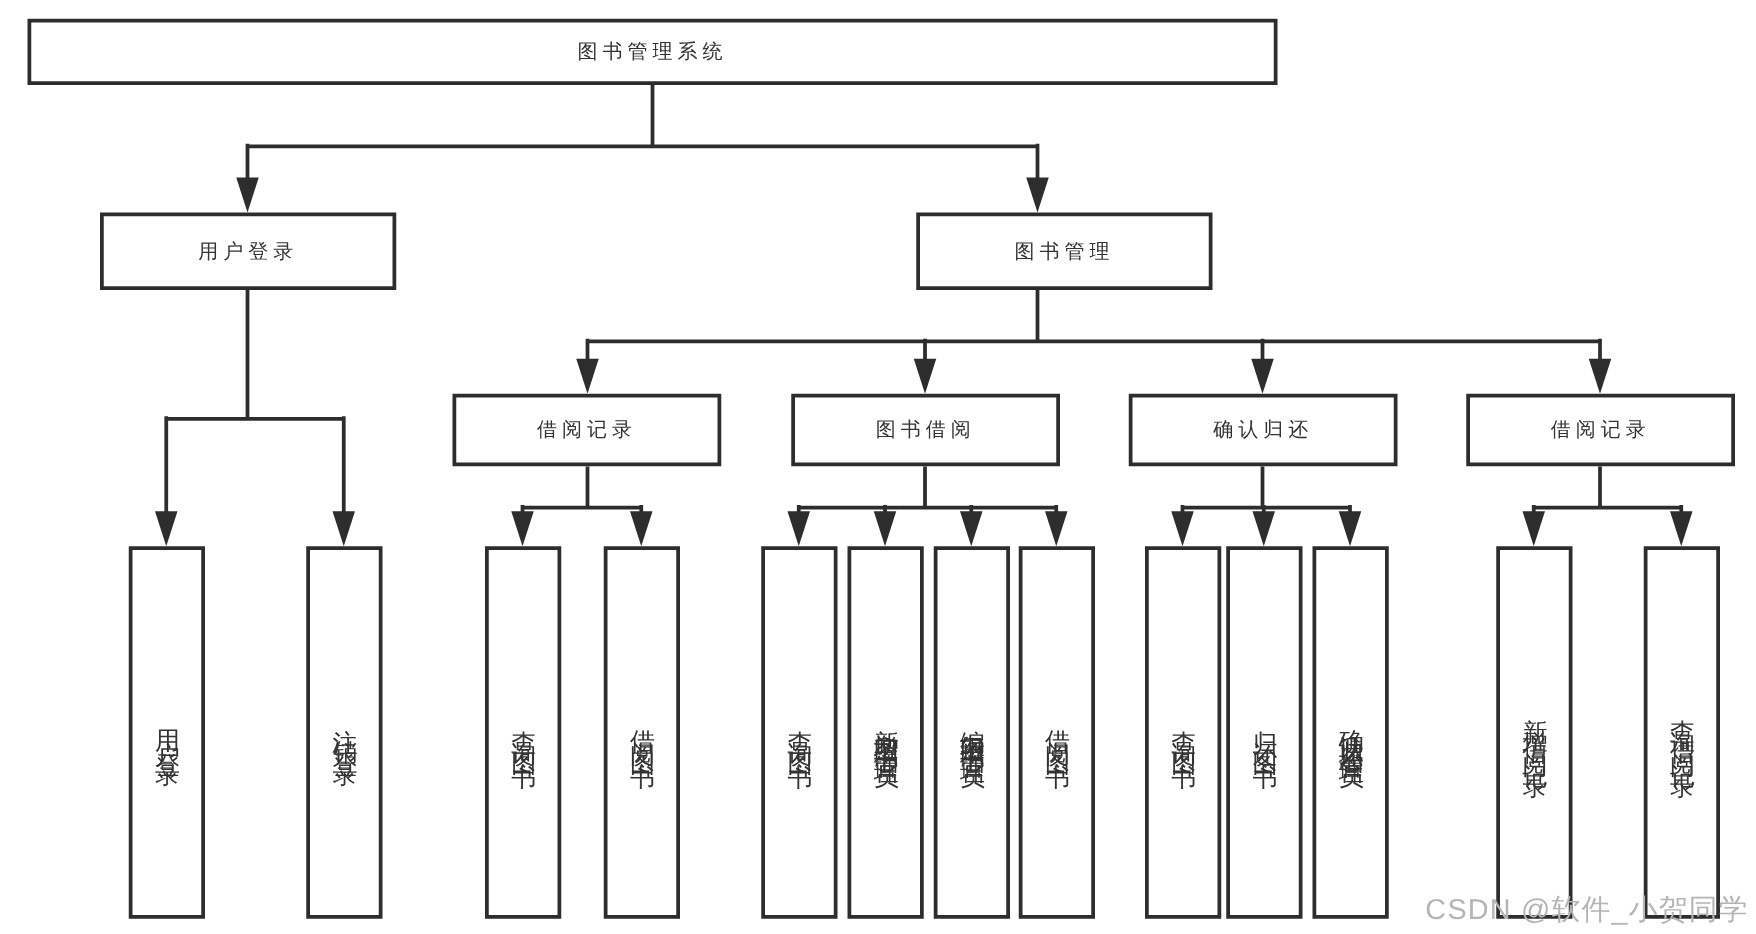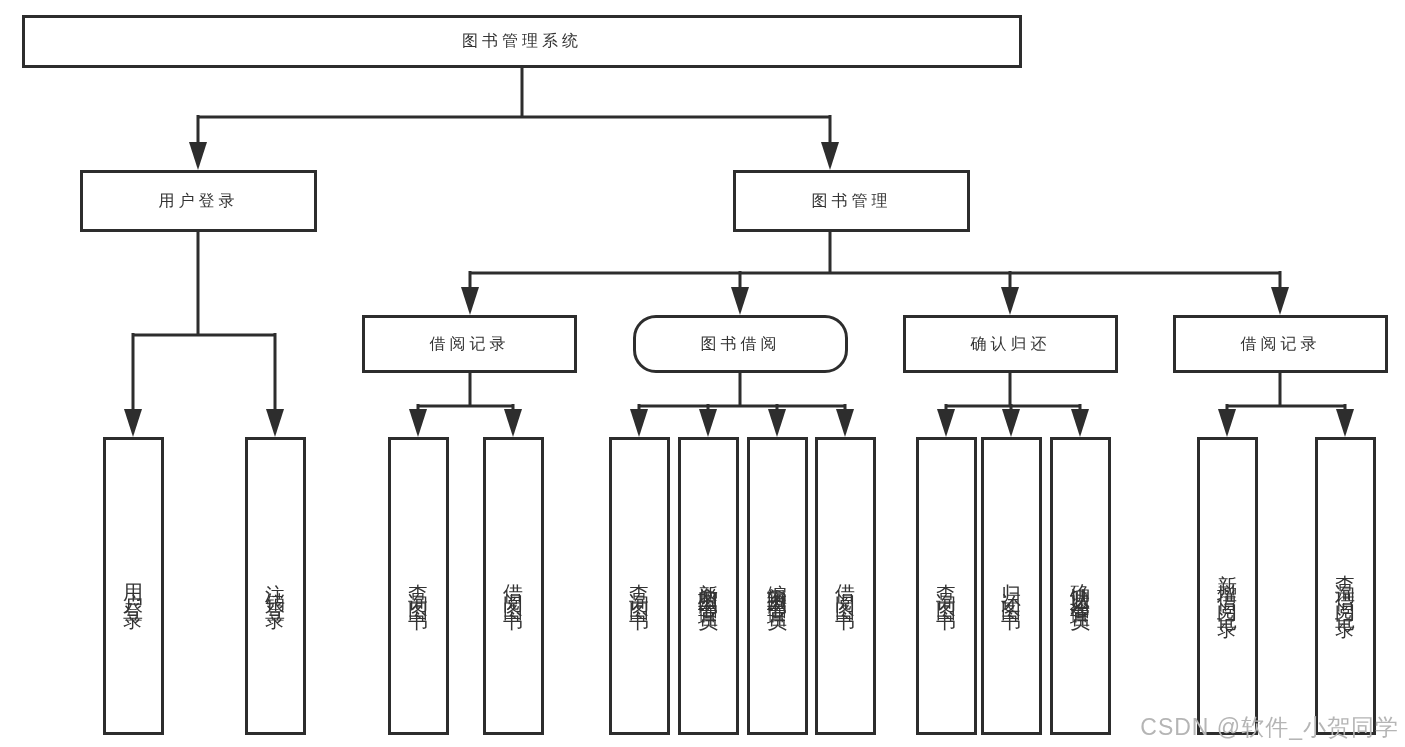--- a/index.html
+++ b/index.html
@@ -29,21 +29,21 @@
   .hbox {
     font-size: 16px;
     letter-spacing: 4px;
     white-space: nowrap;
   }
   .root-box   { left: 22px;  top: 15px;  width: 1000px; height: 53px; }
   .lv2-a      { left: 80px;  top: 170px; width: 237px;  height: 62px; }
   .lv2-b      { left: 733px; top: 170px; width: 237px;  height: 62px; }
   .lv3        { top: 315px; width: 215px; height: 58px; }
   .lv3-a { left: 362px; }
-  .lv3-b { left: 633px; border-radius: 23px; }
+  .lv3-b { left: 633px; }
   .lv3-c { left: 903px; }
   .lv3-d { left: 1173px; text-align: right; }
   .leaf {
     top: 437px;
     width: 61px;
     height: 298px;
   }
   .leaf span {
     writing-mode: vertical-lr;
     text-orientation: upright;

